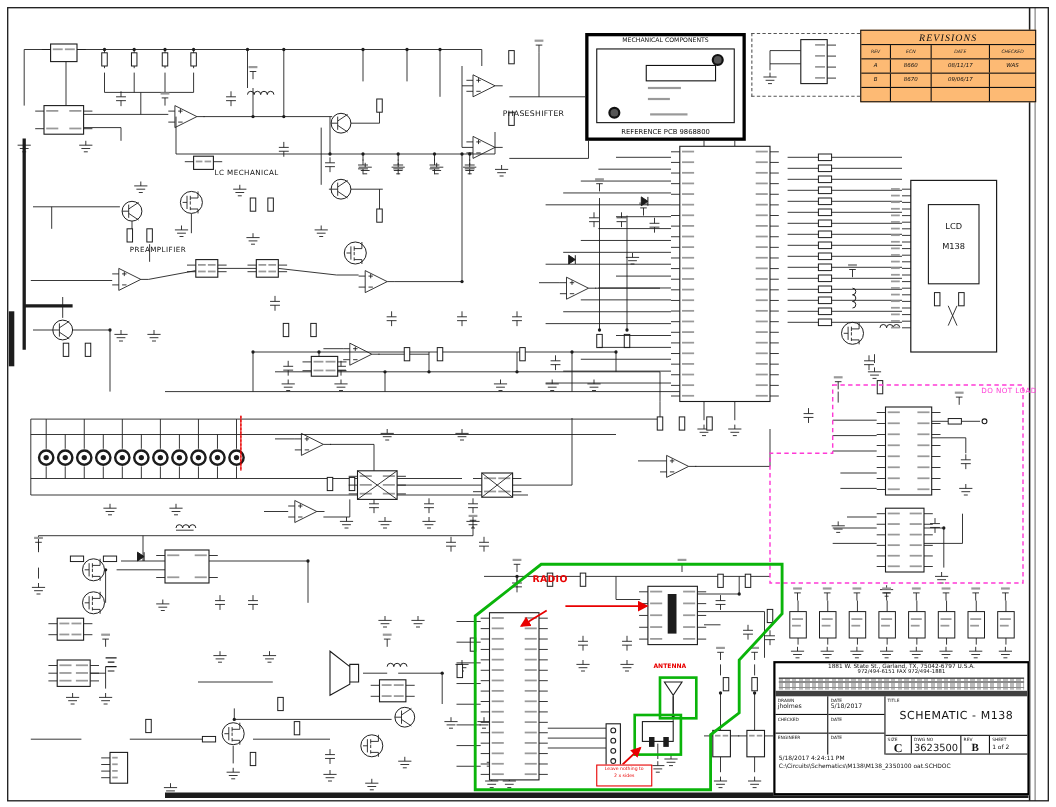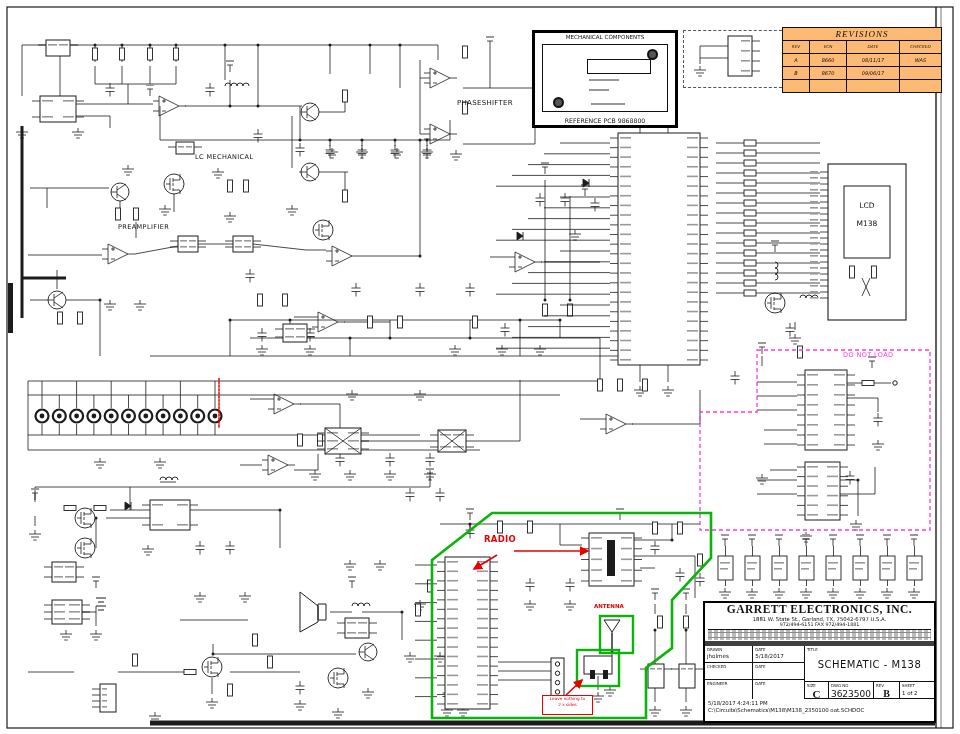--- a/index.html
+++ b/index.html
@@ -1189,22 +1189,22 @@
       <line x1="566" y1="695" x2="582" y2="680" stroke="#e80000" stroke-width="1.6" marker-end="url(#arr)"></line>
     </svg>
 
   <span class="lbl" style="left:195px;top:153px;font-size:6.5px;letter-spacing:.4px;">LC MECHANICAL</span>
   <span class="lbl" style="left:457px;top:99px;font-size:7px;letter-spacing:.3px;">PHASESHIFTER</span>
   <span class="lbl" style="left:92px;top:223px;font-size:6.5px;letter-spacing:.4px;margin-left:26px;">PREAMPLIFIER</span>
 
   <span class="lbl" style="left:845px;top:201px;width:44px;text-align:center;font-size:7.5px;">LCD</span>
   <span class="lbl" style="left:845px;top:219px;width:44px;text-align:center;font-size:7.5px;">M138</span>
 
-  <span class="lbl" style="left:843px;top:351px;font-size:6.5px;color:#ff3ad6;letter-spacing:.4px;">DO NOT LOAD</span>
-  <span class="lbl" style="left:484px;top:534px;font-size:8.5px;font-weight:bold;color:#e80000;letter-spacing:.3px;">RADIO</span>
+  <span class="lbl" style="left:892px;top:351px;font-size:6.5px;color:#ff3ad6;letter-spacing:.4px;">DO NOT LOAD</span>
+  <span class="lbl" style="left:484px;top:522px;font-size:8.5px;font-weight:bold;color:#e80000;letter-spacing:.3px;">RADIO</span>
   <span class="lbl" style="left:594px;top:603px;font-size:5.5px;font-weight:bold;color:#e80000;">ANTENNA</span>
   <div id="note">
     <div>Leave nothing to</div>
     <div>2 x sides</div>
   </div>
 
   <div id="dashbox"></div>
 
   <div id="mech">
     <span class="mt">MECHANICAL COMPONENTS</span>
@@ -1240,21 +1240,20 @@
     </div>
     <div class="revrow">
       <span class="c1"></span>
         <span class="c2"></span>
       <span class="c3"></span>
         <span class="c4"></span>
     </div>
   </div>
 
   <div id="tblock">
-    <div class="company">GARRETT ELECTRONICS, INC.</div>
     <div class="addr">1881 W. State St., Garland, TX, 75042-6797 U.S.A.</div>
     <div class="phone">972/494-6151      FAX 972/494-1881</div>
     <div class="fine"></div>
     <div class="tbgrid">
       <div class="tbl">
         <div class="cell">
           <div>DRAWN</div>
           <div class="v">jholmes</div>
         </div>
         <div class="cell">

